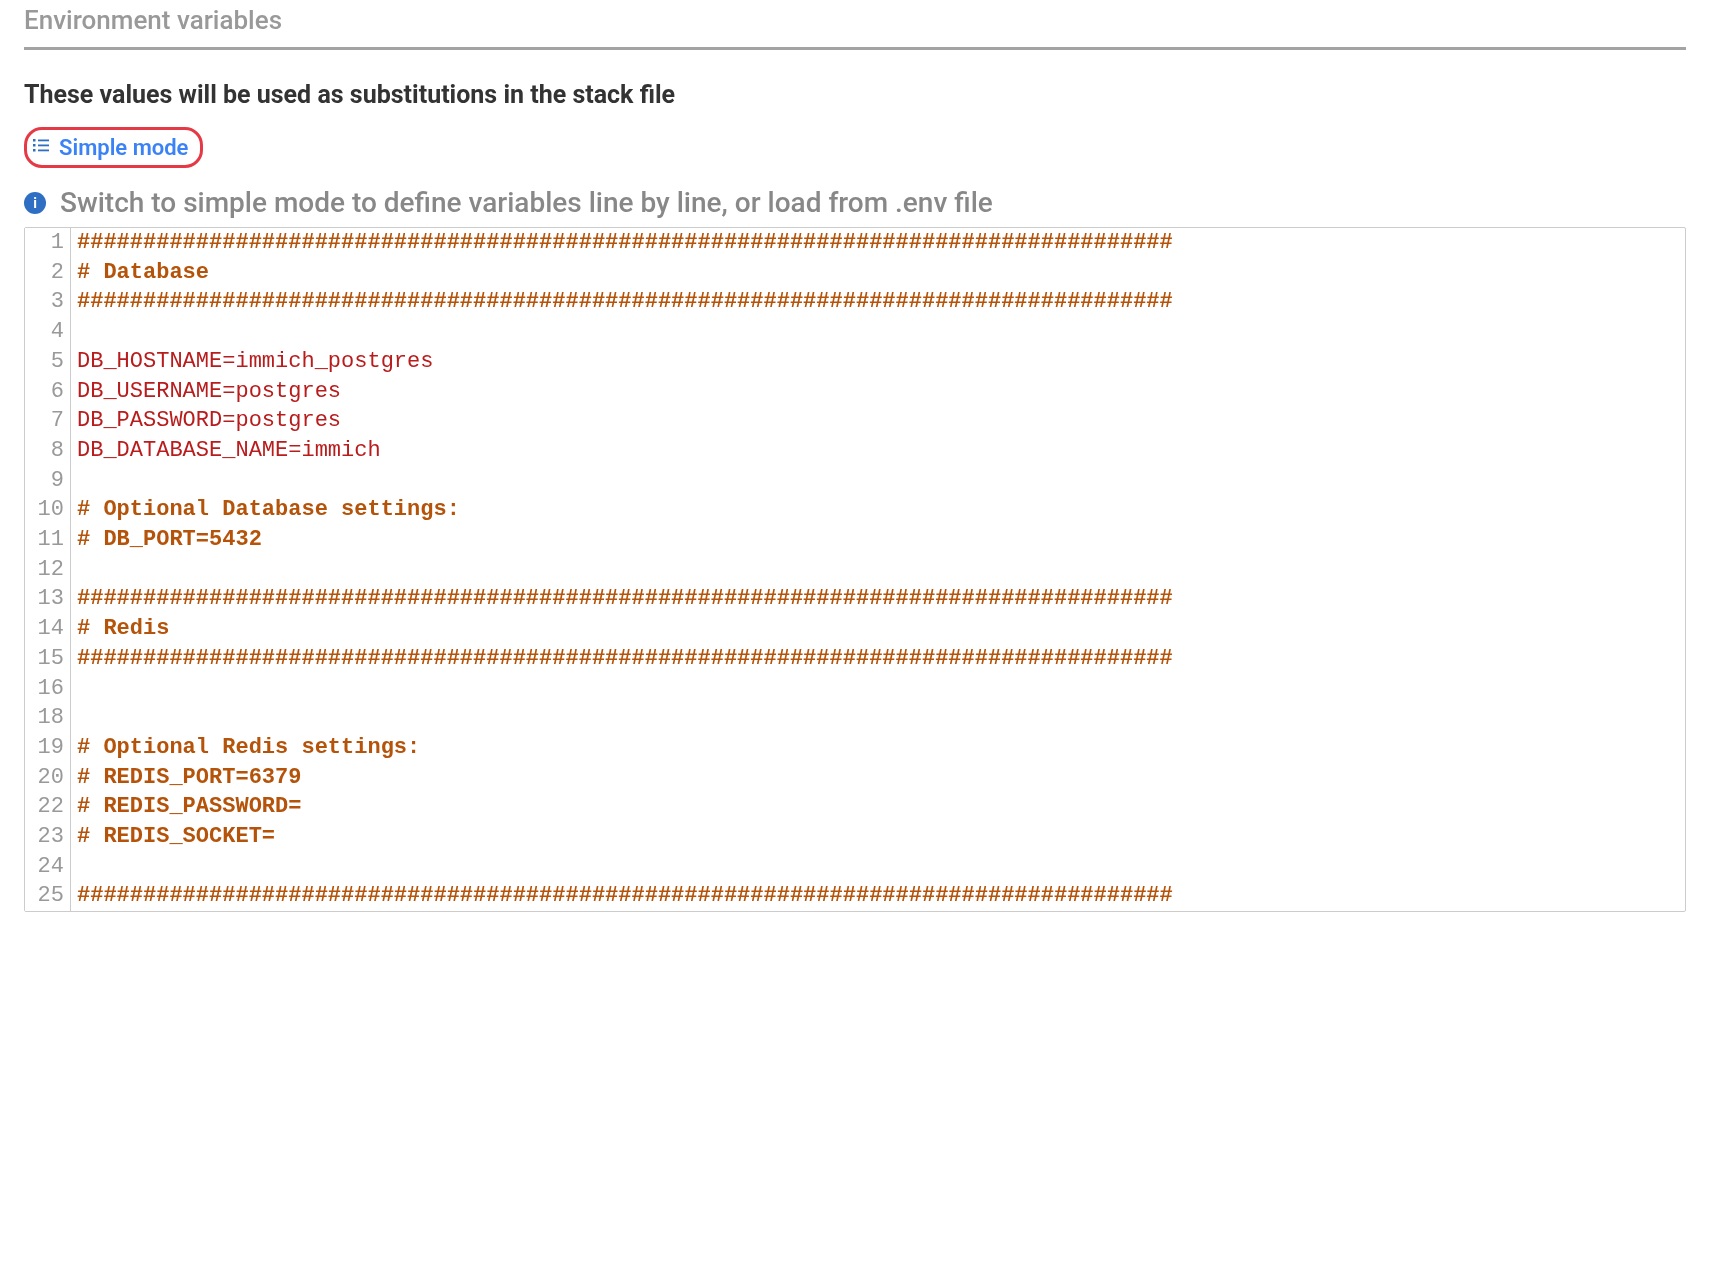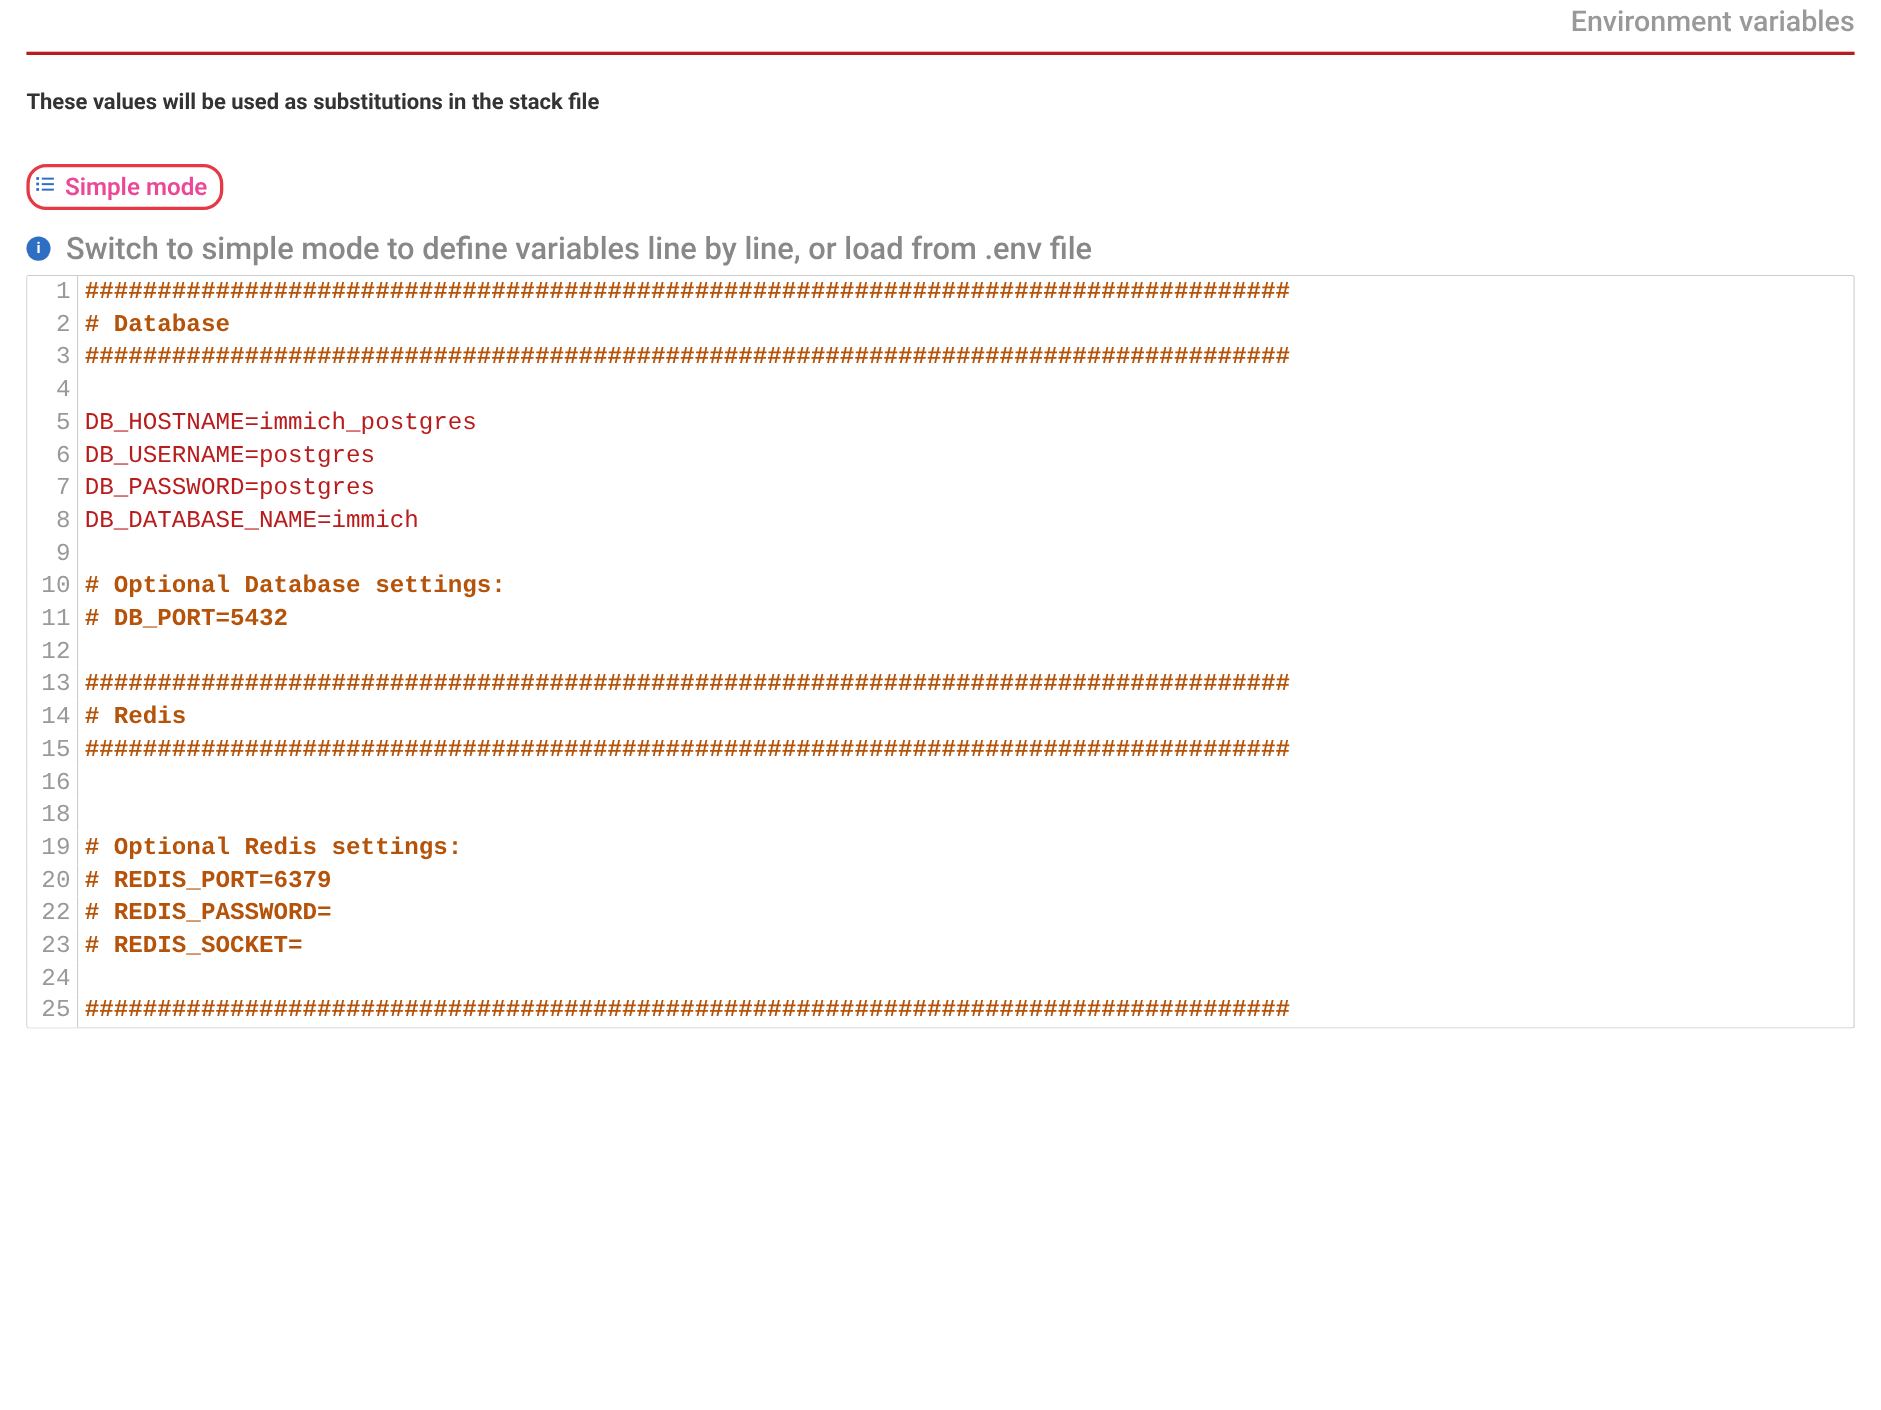--- a/index.html
+++ b/index.html
@@ -12,43 +12,41 @@
   width: 1710px;
 }
 .container {
   padding: 0 24px;
 }
 .section-header {
   font-size: 26px;
   font-weight: 500;
   color: #999;
   padding: 5px 0 12px 0;
-  border-bottom: 3px solid #b91c1c;
+  border-bottom: 3px solid #a3a3a3;
   margin-bottom: 30px;
-  text-align: right;
 }
 .description {
-  font-size: 20px;
+  font-size: 25px;
   font-weight: 700;
   color: #333;
   margin-bottom: 18px;
 }
 .mode-toggle {
   display: inline-flex;
   align-items: center;
   gap: 8px;
-  color: #ec4899;
+  color: #3b82f6;
   font-size: 22px;
   font-weight: 600;
   cursor: pointer;
   padding: 5px 12px 5px 4px;
   border: 3px solid #e63946;
   border-radius: 18px;
   margin-bottom: 18px;
-  margin-top: 27px;
 }
 .mode-toggle svg { flex-shrink: 0; }
 .info-row {
   display: flex;
   align-items: center;
   gap: 14px;
   margin-bottom: 8px;
 }
 .info-icon {
   width: 22px;

